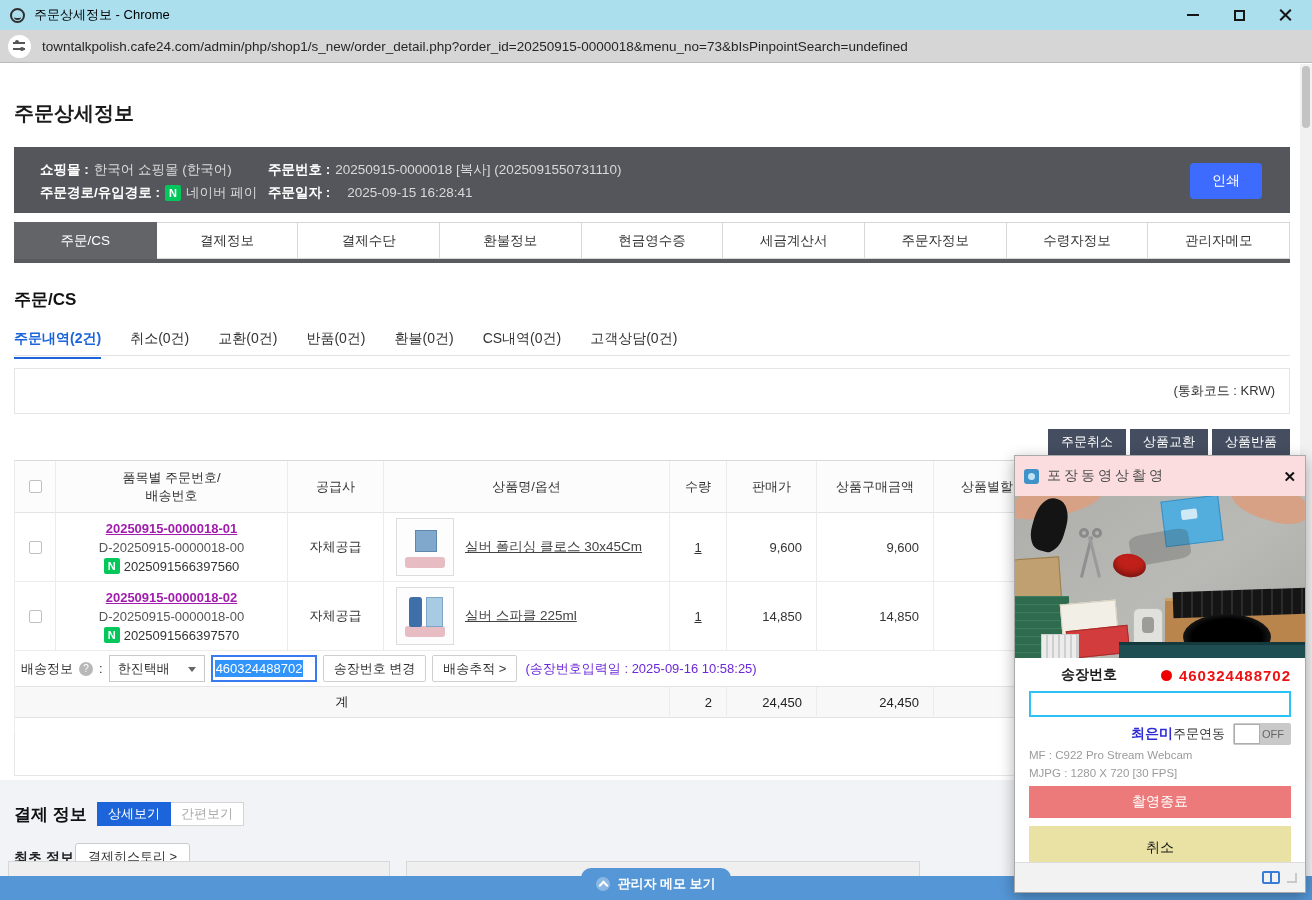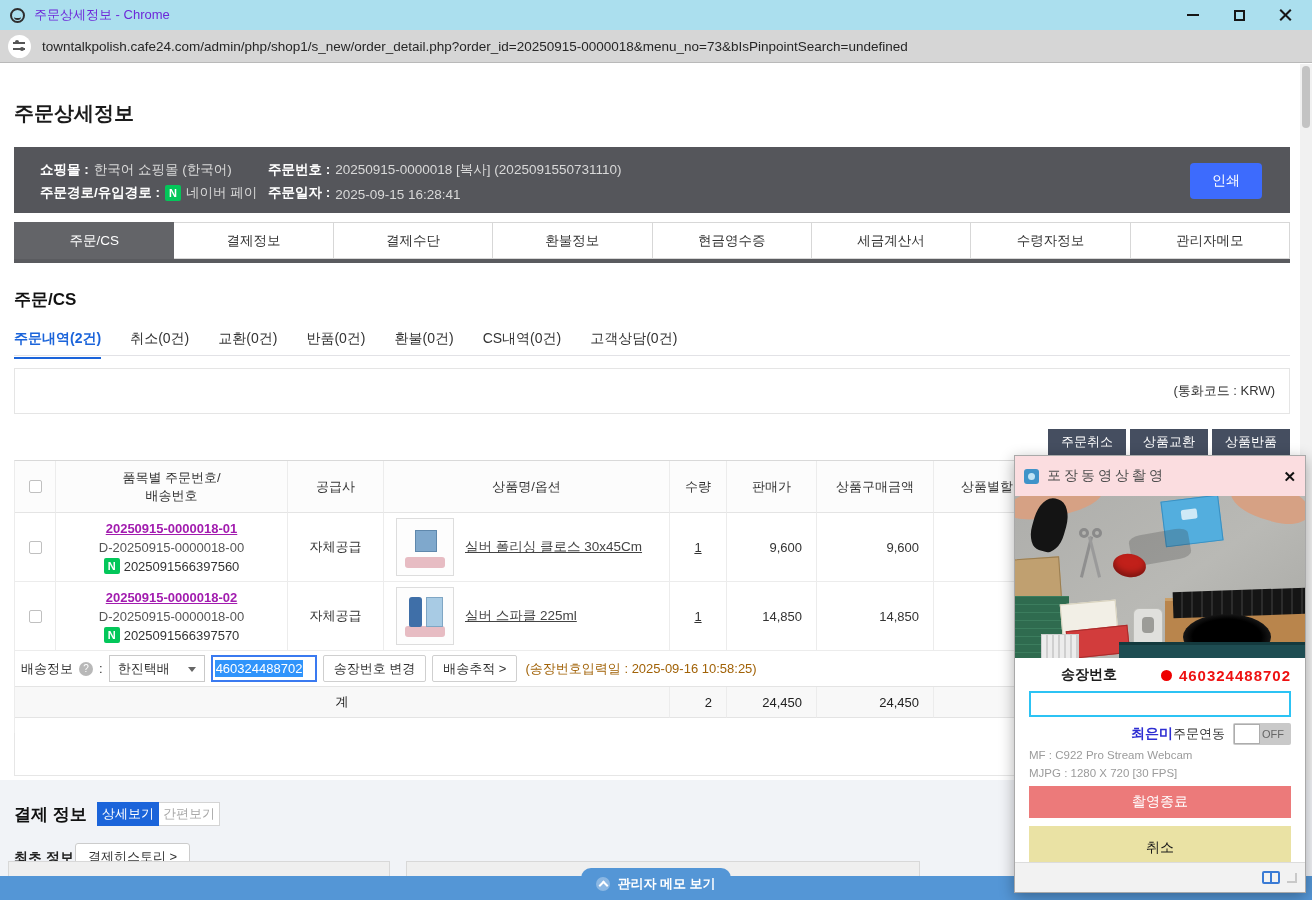--- a/index.html
+++ b/index.html
@@ -3,21 +3,21 @@
 <meta charset="utf-8">
 <style>
   * { box-sizing: border-box; margin: 0; padding: 0; }
   body { font-family: "Liberation Sans", sans-serif; background: #888; }
   .window { position: relative; width: 1312px; height: 900px; background: #fff; overflow: hidden; }
 
   
   .titlebar { position: absolute; top:0; left:0; right:0; height:30px; background:#abdfee; display:flex; align-items:center; padding-left:10px; }
   .app-icon { width:15px; height:15px; border-radius:50%; border:2px solid #2e2e2e; position:relative; }
   .app-icon::after { content:""; position:absolute; left:2px; top:4px; width:7px; height:4px; border-bottom:2px solid #2e2e2e; border-radius:50%; }
-  .title-text { font-size:13px; color:#6d28d9; margin-left:9px; }
+  .title-text { font-size:13px; color:#000000; margin-left:9px; }
   .win-controls { position:absolute; right:4px; top:0; height:30px; display:flex; }
   .win-btn { width:46px; height:30px; display:flex; align-items:center; justify-content:center; }
   .glyph-min { width:12px; height:0; border-top:2px solid #161616; }
   .glyph-max { width:11px; height:11px; border:2px solid #161616; }
   .glyph-close { position:relative; width:13px; height:13px; }
   .glyph-close::before, .glyph-close::after { content:""; position:absolute; left:-1px; top:5px; width:15px; height:2px; background:#161616; }
   .glyph-close::before { transform:rotate(45deg); }
   .glyph-close::after { transform:rotate(-45deg); }
 
   
@@ -84,35 +84,35 @@
   .qty-link { color:#333; text-decoration:underline; cursor:pointer; }
   .num-cell { justify-content:flex-end; padding-right:14px; }
 
   .shipping-row { grid-column:1 / -1; height:36px; display:flex; align-items:center; gap:6px; padding-left:6px; border-bottom:1px solid #e4e4e4; font-size:13px; color:#333; }
   .help-icon { width:14px; height:14px; border-radius:50%; background:#b8b8b8; color:#fff; font-size:10px; display:inline-flex; align-items:center; justify-content:center; cursor:pointer; }
   .carrier-select { width:96px; height:27px; border:1px solid #c9c9c9; background:#fff; display:flex; align-items:center; padding-left:8px; position:relative; cursor:pointer; }
   .carrier-select .caret { position:absolute; right:8px; top:11px; width:0; height:0; border-left:4px solid transparent; border-right:4px solid transparent; border-top:5px solid #666; }
   .invoice-box { width:106px; height:27px; border:2px solid #3a7af0; background:#fff; display:flex; align-items:center; padding-left:2px; cursor:text; }
   .invoice-sel { background:#3094fb; color:#fff; font-size:13px; padding:1px 1px; }
   .wbtn { height:27px; border:1px solid #cfcfcf; background:#fff; padding:0 10px; font-size:13px; color:#333; border-radius:2px; cursor:pointer; }
-  .ship-note { color:#a16207; margin-left:2px; }
+  .ship-note { color:#6d28d9; margin-left:2px; }
 
   .sum-label { grid-column:1 / 5; background:#f8f8f8; height:31px; display:flex; align-items:center; justify-content:center; font-size:13px; color:#222; border-right:1px solid #ececec; border-bottom:1px solid #e4e4e4; }
   .sum-cell { background:#f8f8f8; height:31px; display:flex; align-items:center; justify-content:flex-end; padding-right:14px; font-size:13px; color:#222; border-right:1px solid #ececec; border-bottom:1px solid #e4e4e4; }
   .sum-cell.no-r { border-right:none; justify-content:flex-start; }
   .empty-row { grid-column:1 / -1; height:16px; border-bottom:1px solid #e4e4e4; background:#fff; }
 
   .empty-box { position:absolute; left:14px; top:733px; width:1276px; height:43px; border:1px solid #e6e6e6; border-top:none; background:#fff; }
 
   .lower-bg { position:absolute; left:0; top:780px; width:1312px; height:120px; background:#f1f3f7; }
 
   
   .payment-title { position:absolute; left:14px; top:803px; font-size:17px; font-weight:bold; color:#111; }
   .view-btns { position:absolute; left:97px; top:802px; display:flex; }
-  .view-btn { height:24px; padding:0 4px; font-size:13px; display:flex; align-items:center; cursor:pointer; }
+  .view-btn { height:24px; padding:0 10px; font-size:13px; display:flex; align-items:center; cursor:pointer; }
   .view-btn.active { background:#1b64da; color:#fff; border:1px solid #1b64da; }
   .view-btn.inactive { background:#fff; color:#a8a8a8; border:1px solid #d4d4d4; border-left:none; }
   .first-info-label { position:absolute; left:14px; top:849px; font-size:14px; font-weight:bold; color:#222; }
   .history-btn { position:absolute; left:75px; top:843px; height:28px; border:1px solid #ccc; background:#fff; border-radius:3px; font-size:13px; color:#333; padding:0 12px; cursor:pointer; }
 
   
   .ghost-left { position:absolute; left:8px; top:861px; width:382px; height:15px; background:#efefef; border:1px solid #d8d8d8; border-bottom:none; }
   .ghost-right { position:absolute; left:406px; top:861px; width:514px; height:15px; background:#efefef; border:1px solid #d8d8d8; border-bottom:none; }
   .memo-bar { position:absolute; left:0; top:876px; width:1312px; height:24px; background:#5496d6; }
   .memo-tab { position:absolute; left:581px; top:868px; width:150px; height:32px; background:#5496d6; border-radius:10px 10px 0 0; display:flex; align-items:center; justify-content:center; gap:7px; color:#fff; font-size:13px; font-weight:bold; cursor:pointer; }
@@ -218,35 +218,36 @@
         <span class="oh-label">주문번호 :</span>
         <span class="oh-value">20250915-0000018 [복사] (2025091550731110)</span>
       </div>
     </div>
     <div class="oh-row">
       <div class="oh-group1">
         <span class="oh-label">주문경로/유입경로 :</span>
         <span class="n-badge">N</span>
         <span class="oh-value">네이버 페이</span>
       </div>
-      <div style="display:flex;gap:5px;align-items:flex-end;">
+      <div style="display:flex;gap:17px;align-items:center;">
         <span class="oh-label">주문일자 :</span>
         <span class="oh-value">2025-09-15 16:28:41</span>
       </div>
     </div>
     <button class="print-btn">인쇄</button>
   </div>
 
   <div class="tabs">
     <div class="tab active">주문/CS</div>
     <div class="tab">결제정보</div>
     <div class="tab">결제수단</div>
     <div class="tab">환불정보</div>
     <div class="tab">현금영수증</div>
     <div class="tab">세금계산서</div>
+    <div class="tab">주문자정보</div>
     <div class="tab">수령자정보</div>
     <div class="tab">관리자메모</div>
   </div>
   <div class="tab-underline"></div>
 
   <div class="section-title">주문/CS</div>
 
   <div class="subtabs">
     <div class="subtab active">주문내역(2건)</div>
     <div class="subtab">취소(0건)</div>

